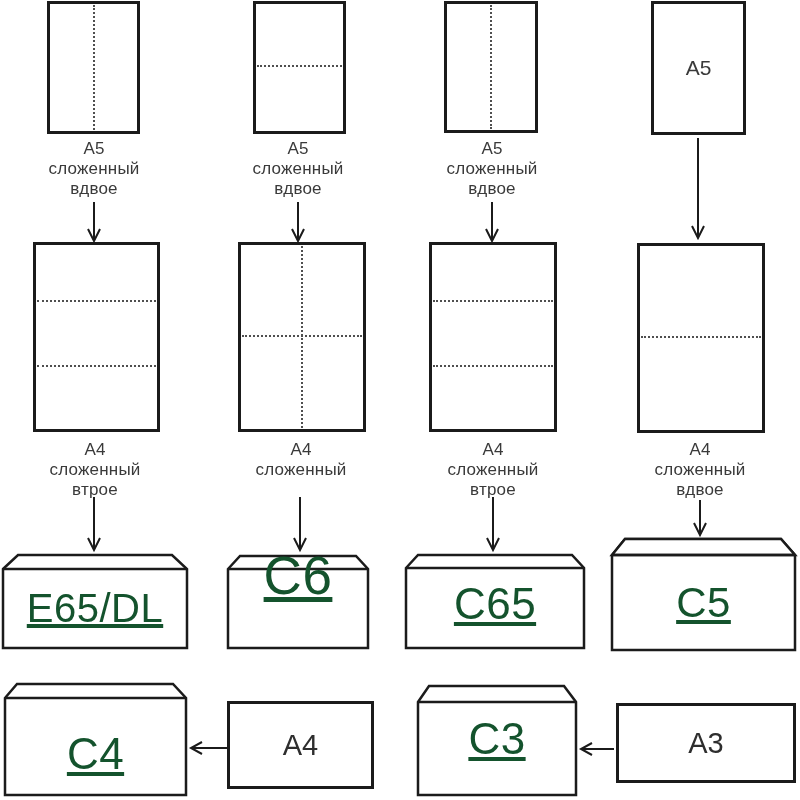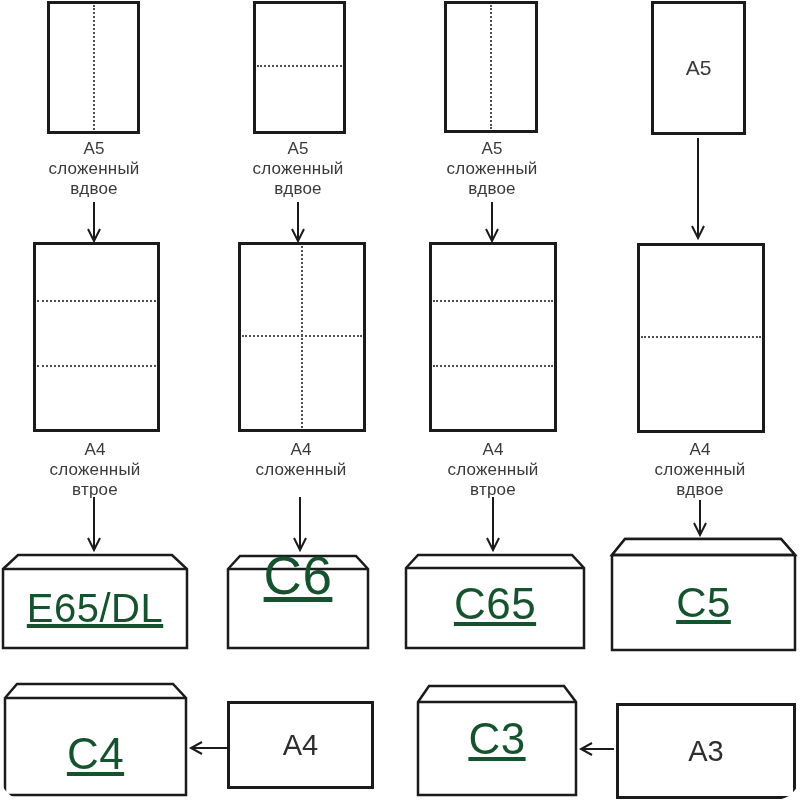--- a/index.html
+++ b/index.html
@@ -1,18 +1,18 @@
 <!DOCTYPE html>
 <html><head>
 <meta charset="utf-8">
 <style>
   html,body{margin:0;padding:0;background:#ffffff;}
   .canvas{
     position:relative;width:800px;height:800px;background:#ffffff;
-    font-family:"Liberation Sans",sans-serif;overflow:hidden;border-radius:25px;
+    font-family:"Liberation Sans",sans-serif;overflow:hidden;
   }
   .paper{
     position:absolute;background:#ffffff;border:3px solid #1b1b1b;box-sizing:border-box;
   }
   .fold-h{position:absolute;left:1px;right:1px;border-top:2px dotted #4f4f4f;height:0;}
   .fold-v{position:absolute;top:1px;bottom:1px;border-left:2px dotted #4f4f4f;width:0;}
   .caption{
     position:absolute;width:150px;text-align:center;
     font-size:17px;line-height:20px;color:#3a3a3a;letter-spacing:0.2px;
   }
@@ -149,17 +149,17 @@
   <div class="env-label" style="left:3px;top:569px;width:184px;height:79px;font-size:40px">E65/DL</div>
   <div class="env-label" style="left:228px;top:536px;width:140px;height:79px;font-size:53px">C6</div>
   <div class="env-label" style="left:406px;top:568px;width:178px;height:72px;font-size:44px">C65</div>
   <div class="env-label" style="left:612px;top:555px;width:183px;height:95px;font-size:42px">C5</div>
   <div class="env-label" style="left:5px;top:698px;width:181px;height:112px;font-size:44px">C4</div>
   <div class="env-label" style="left:418px;top:702px;width:158px;height:74px;font-size:44px">C3</div>
 
   <div class="paper" style="left:227px;top:701px;width:147px;height:88px">
     <div class="inner-label" style="font-size:29px;color:#2e2e2e">A4</div>
   </div>
-  <div class="paper" style="left:616px;top:703px;width:180px;height:96px">
+  <div class="paper" style="left:616px;top:703px;width:180px;height:80px">
     <div class="inner-label" style="font-size:29px;color:#2e2e2e">A3</div>
   </div>
 
 </div>
 
 </body></html>

